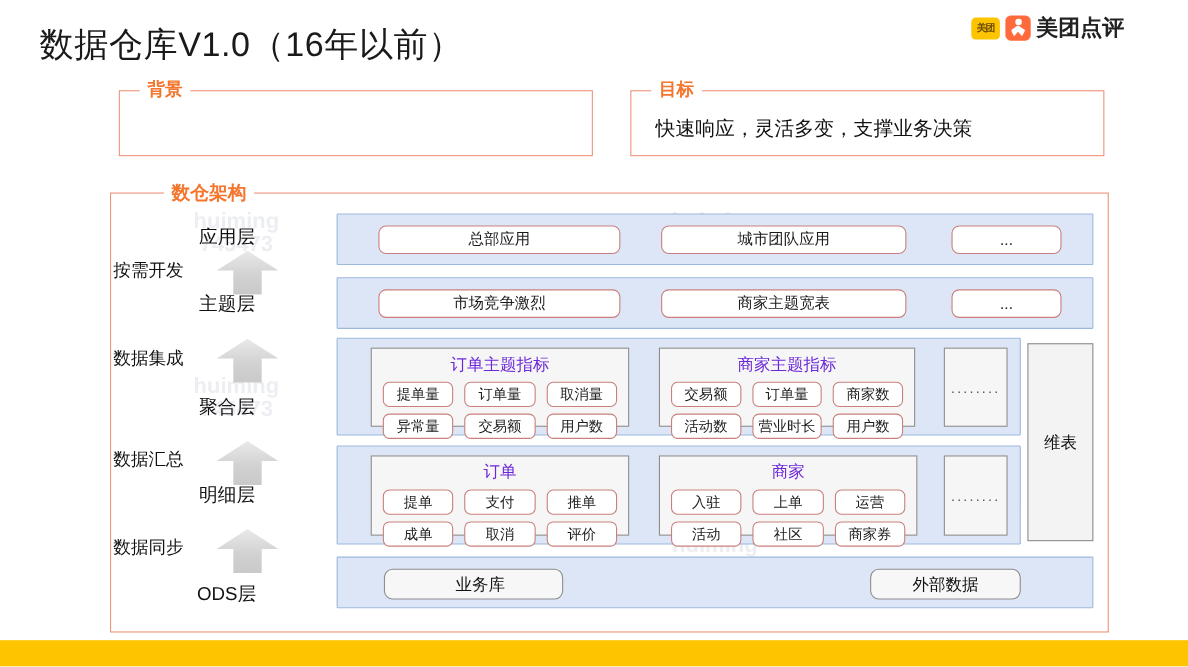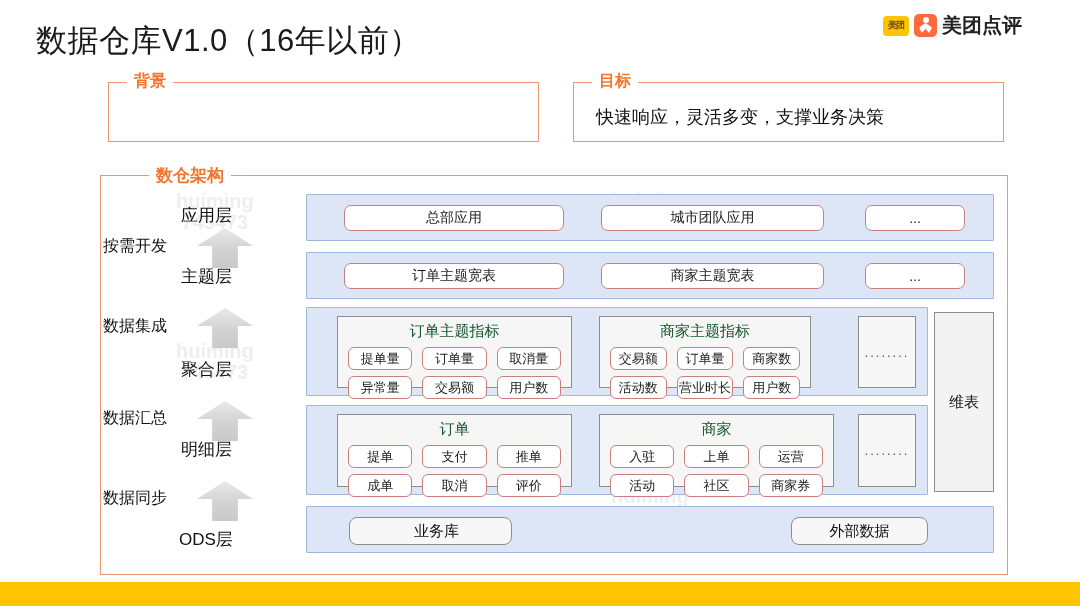--- a/index.html
+++ b/index.html
@@ -68,21 +68,21 @@
   .pill{
     background:#ffffff; border:1px solid #c9807c; border-radius:7px;
     display:flex; align-items:center; justify-content:center;
     font-size:14px; color:#1a1a1a;
   }
   .pill.sm{ font-size:13px; border-radius:6px; }
   .gbox{
     background:#f6f6f6; border:1px solid #8d8d8d;
     display:flex; flex-direction:column; align-items:center;
   }
-  .gbox-title{ font-size:15px; color:#14532d; margin-top:5px; }
+  .gbox-title{ font-size:15px; color:#6d28d9; margin-top:5px; }
   .grid3{
     display:grid; grid-template-columns:repeat(3,1fr);
     gap:6px 10px; margin-top:6px; width:100%; padding:0 10px;
   }
   .grid3 .pill{ height:23px; }
   .dots{
     background:#f6f6f6; border:1px solid #8d8d8d;
     display:flex; align-items:center; justify-content:center;
     font-size:13px; color:#555; letter-spacing:2px;
   }
@@ -152,38 +152,38 @@
     <div class="arrow" style="left:96px;top:305px;"></div>
   </div>
 
   <div class="band" style="left:205px;top:18px;width:688px;height:47px;">
     <div class="pill" style="position:absolute;left:37px;top:10px;width:220px;height:26px;">总部应用</div>
     <div class="pill" style="position:absolute;left:294px;top:10px;width:223px;height:26px;">城市团队应用</div>
     <div class="pill" style="position:absolute;left:558px;top:10px;width:100px;height:26px;">...</div>
   </div>
 
   <div class="band" style="left:205px;top:76px;width:688px;height:47px;">
-    <div class="pill" style="position:absolute;left:37px;top:10px;width:220px;height:26px;">订单主题宽表</div>
+    <div class="pill" style="position:absolute;left:37px;top:10px;width:220px;height:26px;">市场竞争激烈</div>
     <div class="pill" style="position:absolute;left:294px;top:10px;width:223px;height:26px;">商家主题宽表</div>
     <div class="pill" style="position:absolute;left:558px;top:10px;width:100px;height:26px;">...</div>
   </div>
 
   <div class="band" style="left:205px;top:131px;width:622px;height:89px;">
     <div class="gbox" style="position:absolute;left:30px;top:8px;width:235px;height:72px;">
       <div class="gbox-title">订单主题指标</div>
       <div class="grid3">
         <div class="pill sm">提单量</div>
         <div class="pill sm">订单量</div>
         <div class="pill sm">取消量</div>
         <div class="pill sm">异常量</div>
         <div class="pill sm">交易额</div>
         <div class="pill sm">用户数</div>
       </div>
     </div>
-    <div class="gbox" style="position:absolute;left:292px;top:8px;width:212px;height:72px;">
+    <div class="gbox" style="position:absolute;left:292px;top:8px;width:233px;height:72px;">
       <div class="gbox-title">商家主题指标</div>
       <div class="grid3">
         <div class="pill sm">交易额</div>
         <div class="pill sm">订单量</div>
         <div class="pill sm">商家数</div>
         <div class="pill sm">活动数</div>
         <div class="pill sm">营业时长</div>
         <div class="pill sm">用户数</div>
       </div>
     </div>

